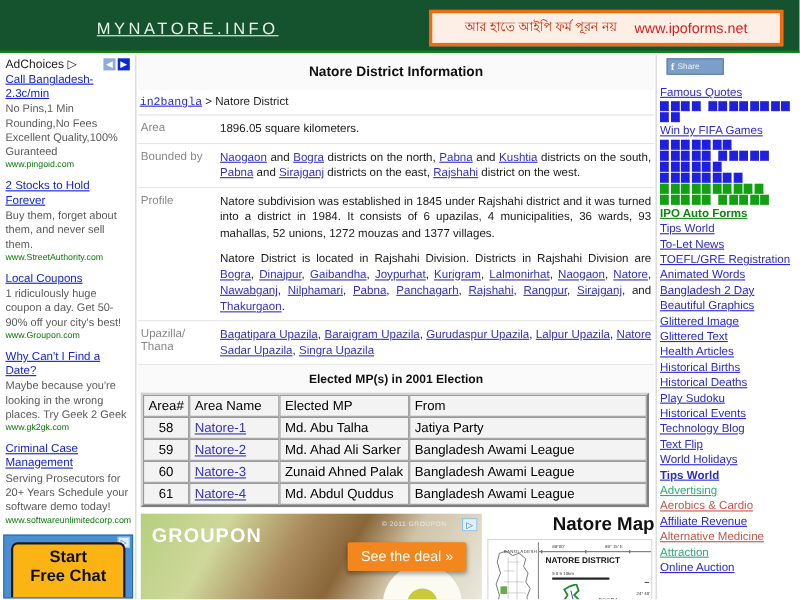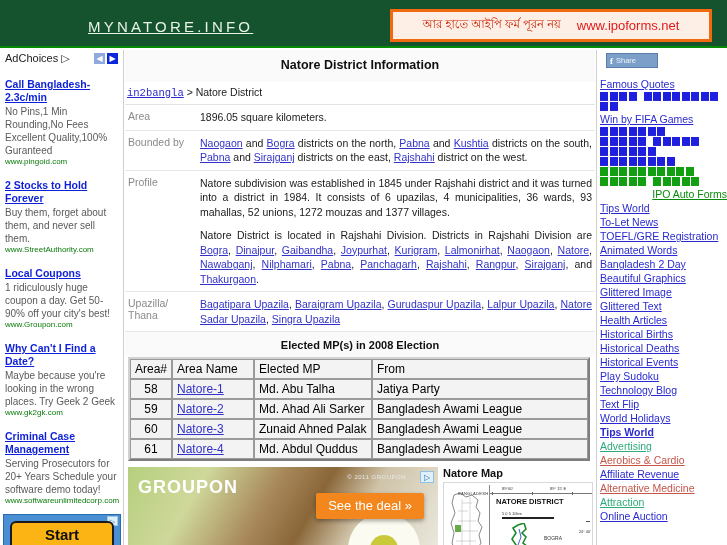--- a/index.html
+++ b/index.html
@@ -52,24 +52,23 @@
   .ad-arrows { display:flex; gap:2px; }
   .ad-arrow {
     width:11px; height:11px; font-size:8px; line-height:11px;
     text-align:center; color:#fff; font-family:"Liberation Sans", sans-serif;
   }
   .ad-arrow.prev { background:#8faadc; }
   .ad-arrow.next { background:#0a28d8; }
 
   .ad-block { margin-bottom:8px; padding:0 2px; }
   .ad-title {
-    color:#0d1fd8; font-size:10.5px; font-weight:bold;
+    color:#0d1fd8; font-size:10.5px; font-weight:normal;
     text-decoration:underline; line-height:13px; cursor:pointer;
     display:block;
-    margin-top:12px;
   }
   .ad-desc {
     color:#5a5a5a; font-size:10px; line-height:13px; margin-top:1px;
     font-family:"Liberation Sans", sans-serif;
   }
   .ad-url {
     color:#0a7a0a; font-size:8px; line-height:10px; margin-top:0px;
     font-family:"Liberation Sans", sans-serif; display:block;
   }
 
@@ -162,21 +161,21 @@
   .groupon-flower:after{
     content:""; position:absolute; left:22px; top:22px; width:28px; height:28px;
     border-radius:50%; background:#c9c93a;
   }
   .groupon-bowl {
     position:absolute; left:14px; bottom:-20px; width:74px; height:46px;
     border-radius:50%; background:#f1efe6; border:2px solid #ddd8c8;
   }
 
   .map-box { position:relative; width:152px; height:108px; margin-left:5px; }
-  .map-title { text-align:left; font-size:11px; font-weight:bold; color:#111; }
+  .map-title { text-align:right; font-size:17px; font-weight:bold; color:#111; }
   .map-img {
     position:relative; margin-top:3px; width:150px; height:92px;
     background:#ffffff; border:1px solid #d8d8d8; overflow:hidden; cursor:pointer;
   }
   .map-left {
     position:absolute; left:2px; top:2px; width:44px; height:88px;
     border-right:1px solid #888;
   }
   .map-bd-label { position:absolute; left:12px; top:6px; font-size:4px; color:#333; letter-spacing:.3px;}
   .map-right-title {
@@ -204,21 +203,21 @@
     border:1px solid #5a7ea8; display:flex; align-items:center; gap:3px;
     padding-left:3px; cursor:pointer;
   }
   .fb-f { color:#fff; font-weight:bold; font-size:9px; font-family:"Liberation Serif", serif; }
   .fb-t { color:#eef3f9; font-size:7.5px; }
 
   .rs-link {
     display:block; font-size:10.5px; line-height:14px; color:#2a2ad0;
     text-decoration:underline; cursor:pointer; white-space:nowrap;
   }
-  .rs-link.bold { font-weight:normal; color:#0a8a0a;text-align:right; }
+  .rs-link.bold { font-weight:bold; color:#0a8a0a; }
   .rs-link.boldb { font-weight:bold; color:#2a2ad0; }
   .rs-link.green { color:#2faa7a; }
   .rs-link.red { color:#c4564a; }
 
   .glyph-row { line-height:0; margin:1px 0 1px 0; white-space:nowrap; }
   .gbox {
     display:inline-block; width:8px; height:9px; margin-right:1.5px;
     vertical-align:top; border-bottom:1px solid #2a2ad0;
   }
   .gbox.b { background:#1f1fe0; }
@@ -321,21 +320,21 @@
           <div><span>Natore District is located in Rajshahi Division. Districts in Rajshahi Division are </span><a class="lnk">Bogra</a>, <a class="lnk">Dinajpur</a>, <a class="lnk">Gaibandha</a>, <a class="lnk">Joypurhat</a>, <a class="lnk">Kurigram</a>, <a class="lnk">Lalmonirhat</a>, <a class="lnk">Naogaon</a>, <a class="lnk">Natore</a>, <a class="lnk">Nawabganj</a>, <a class="lnk">Nilphamari</a>, <a class="lnk">Pabna</a>, <a class="lnk">Panchagarh</a>, <a class="lnk">Rajshahi</a>, <a class="lnk">Rangpur</a>, <a class="lnk">Sirajganj</a>, <span>and</span> <a class="lnk">Thakurgaon</a>.</div>
         </td>
       </tr>
       <tr>
         <td class="info-label">Upazilla/ Thana</td>
         <td class="info-value"><a class="lnk">Bagatipara Upazila</a>, <a class="lnk">Baraigram Upazila</a>, <a class="lnk">Gurudaspur Upazila</a>, <a class="lnk">Lalpur Upazila</a>, <a class="lnk">Natore Sadar Upazila</a>, <a class="lnk">Singra Upazila</a></td>
       </tr>
     </tbody>
       </table>
 
-    <div class="mp-heading">Elected MP(s) in 2008 Election</div>
+    <div class="mp-heading">Elected MP(s) in 2001 Election</div>
 
     <table class="mp-table">
       <tbody>
           <tr>
         <td class="num">Area#</td>
         <td class="aname">Area Name</td>
         <td class="mp">Elected MP</td>
         <td>From</td>
       </tr>
       <tr>
@@ -448,22 +447,22 @@
     <a class="rs-link">To-Let News</a>
     <a class="rs-link">TOEFL/GRE Registration</a>
     <a class="rs-link">Animated Words</a>
     <a class="rs-link">Bangladesh 2 Day</a>
     <a class="rs-link">Beautiful Graphics</a>
     <a class="rs-link">Glittered Image</a>
     <a class="rs-link">Glittered Text</a>
     <a class="rs-link">Health Articles</a>
     <a class="rs-link">Historical Births</a>
     <a class="rs-link">Historical Deaths</a>
+    <a class="rs-link">Play Sudoku</a>
     <a class="rs-link">Historical Events</a>
-    <a class="rs-link">Play Sudoku</a>
     <a class="rs-link">Technology Blog</a>
     <a class="rs-link">Text Flip</a>
     <a class="rs-link">World Holidays</a>
     <a class="rs-link boldb">Tips World</a>
     <a class="rs-link green">Advertising</a>
     <a class="rs-link red">Aerobics &amp; Cardio</a>
     <a class="rs-link">Affiliate Revenue</a>
     <a class="rs-link red">Alternative Medicine</a>
     <a class="rs-link green">Attraction</a>
     <a class="rs-link">Online Auction</a>

